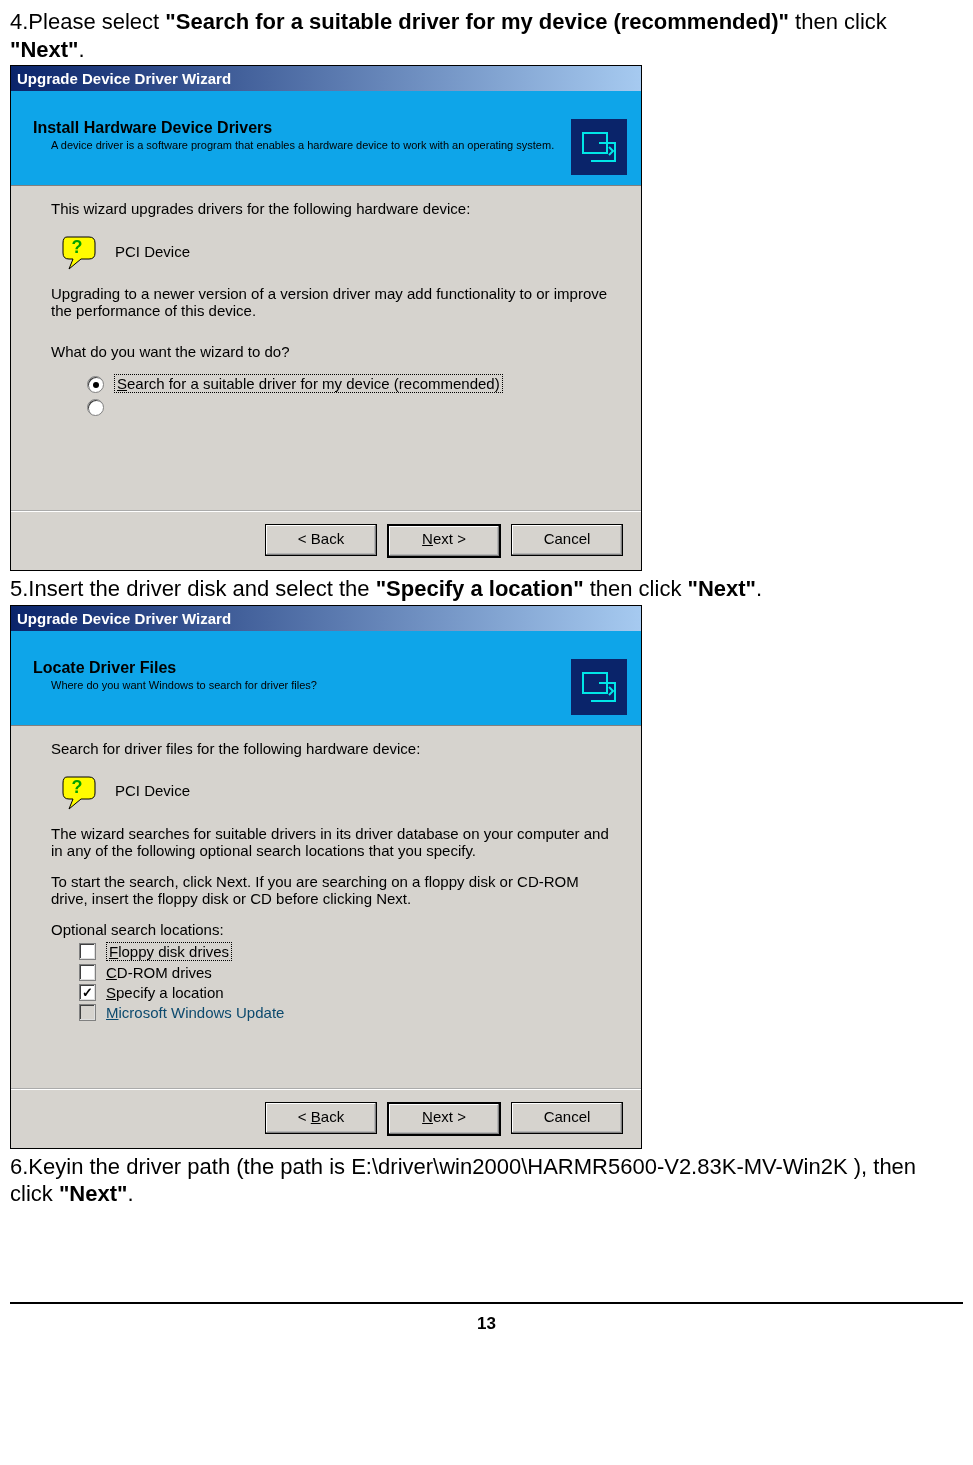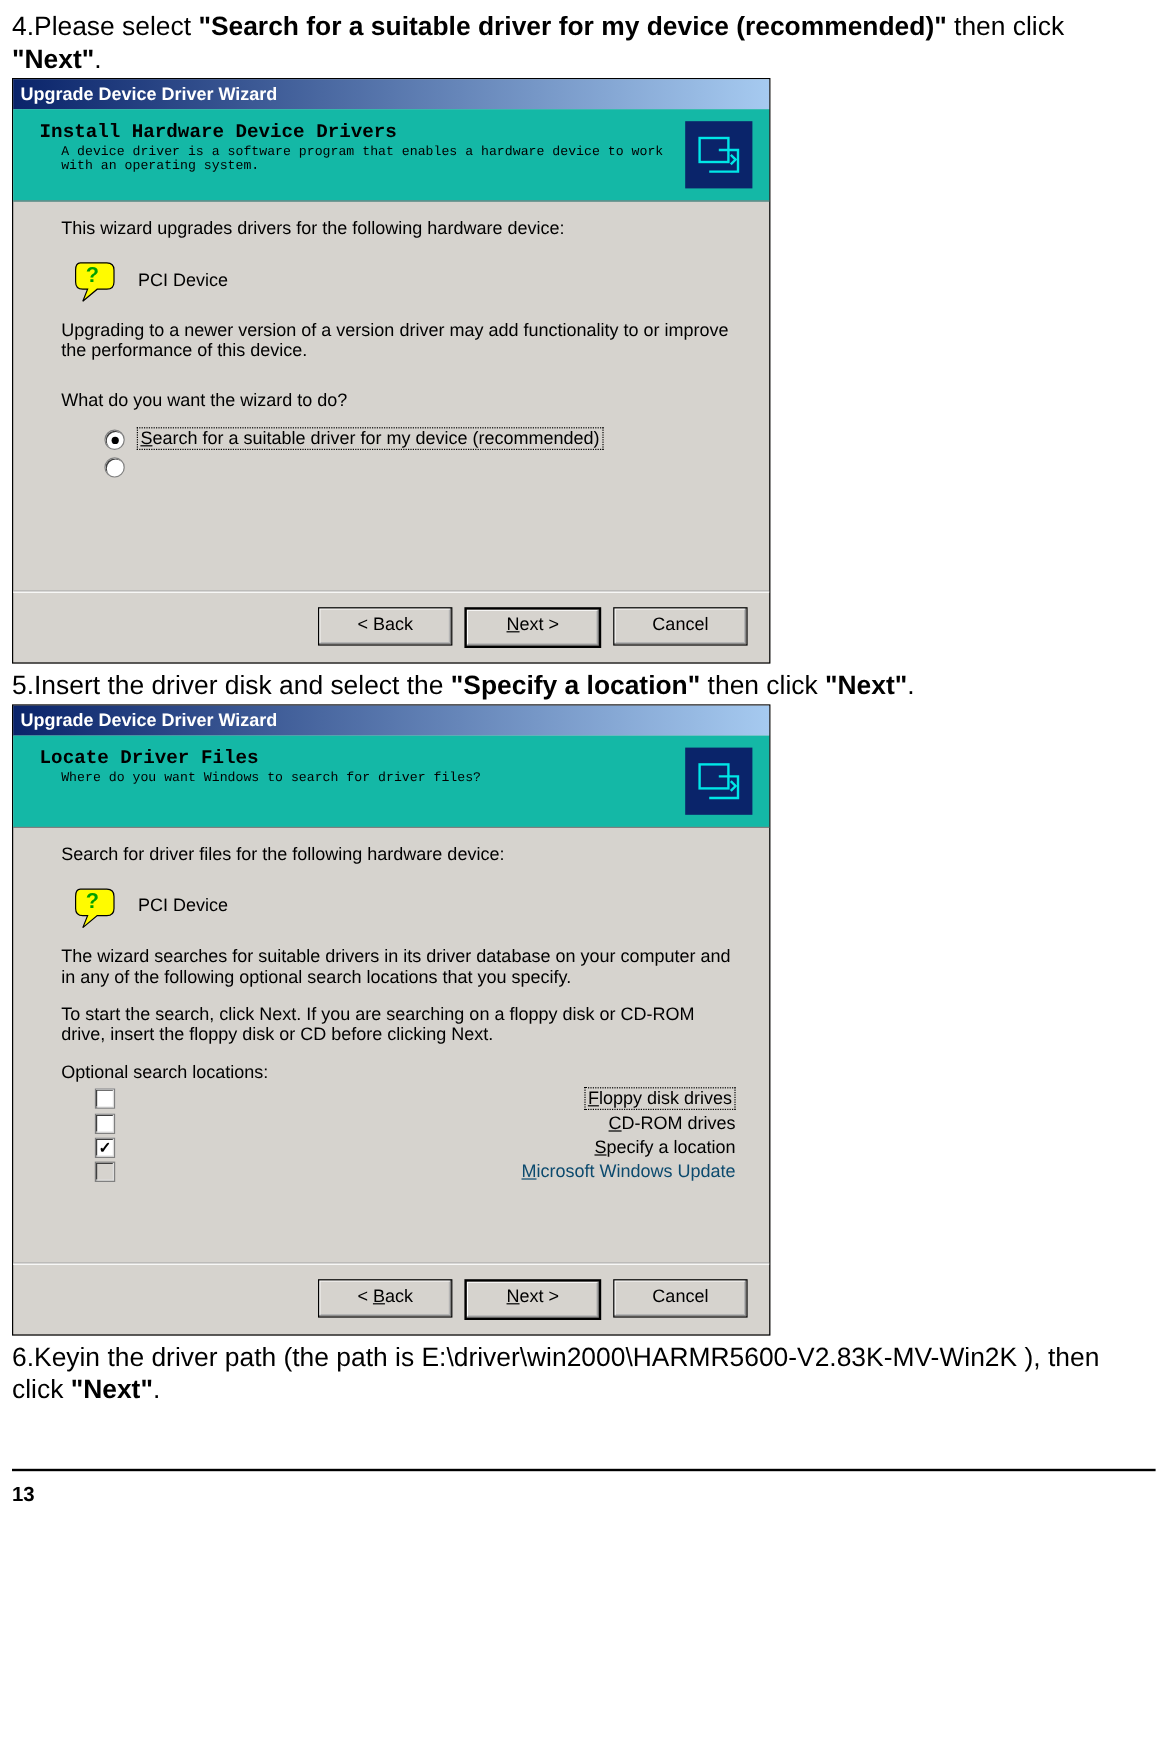--- a/index.html
+++ b/index.html
@@ -24,27 +24,26 @@
     box-sizing:border-box;
   }
   .titlebar{
     background:linear-gradient(to right,#0a246a,#a6caf0);
     color:#fff;
     font-weight:bold;
     font-size:15px;
     padding:4px 6px;
   }
   .header{
-    background:#14b8a6;
-    padding:10px 14px 10px 22px;
+    background:#0ea5e9;
+    padding:28px 14px 10px 22px;
     display:flex;
     align-items:flex-start;
     justify-content:space-between;
     border-bottom:1px solid #808080;
-    font-family:Liberation Mono, monospace;
   }
   .header-text{flex:1;}
   .header-text .hdr-title{font-weight:bold;margin-bottom:2px;}
   .header-text .hdr-sub{padding-left:18px;font-size:11px;}
   .hdr-icon{
     width:56px;height:56px;flex:0 0 56px;
     background:#0a246a;
     display:flex;align-items:center;justify-content:center;
     margin-left:10px;
   }
@@ -71,40 +70,41 @@
   .radio.sel::after{content:"";width:6px;height:6px;border-radius:50%;background:#000;}
   .dotted{border:1px dotted #000;padding:0 2px;display:inline-block;}
   .chk{
     width:15px;height:15px;background:#fff;
     border:1px solid #808080;
     box-shadow:inset -1px -1px 0 #dfdfdf, inset 1px 1px 0 #404040;
     display:flex;align-items:center;justify-content:center;flex:0 0 15px;
     font-size:13px;font-weight:bold;line-height:1;
   }
   .chk.checked::after{content:"✓";}
-  .chk-row{display:flex;align-items:center;gap:10px;margin:3px 0 3px 28px;justify-content:space-between;}
+  .chk-row{display:flex;align-items:center;gap:10px;margin:3px 0 3px 28px;}
   .disabled{color:#0c4a6e;}
   .btnbar{
     border-top:2px groove #fff;
     padding:12px 18px;
     display:flex;justify-content:flex-end;gap:10px;margin-top:36px;
   }
   .btn{
     width:110px;height:30px;
     background:#d6d3ce;
     border:1px solid #000;
     box-shadow:inset -1px -1px 0 #808080, inset 1px 1px 0 #fff, inset -2px -2px 0 #b5b5b5;
     font-size:15px;text-align:center;line-height:28px;
     font-family:Tahoma,Arial,sans-serif;
   }
   .btn.def{border:2px solid #000;line-height:26px;}
   .und{text-decoration:underline;}
   .footer{
     border-top:2px solid #000;
-    margin-top:52px;
+    margin-top:94px;
+    text-align:center;
     font-size:17px;
     font-weight:bold;
     padding-top:10px;
   }
 </style>
 </head>
 <body>
 
 <p class="instr">
   <span>4.Please select </span><b>"Search for a suitable driver for my device (recommended)"</b><span>   then click </span><b>"Next"</b><span>.</span>

